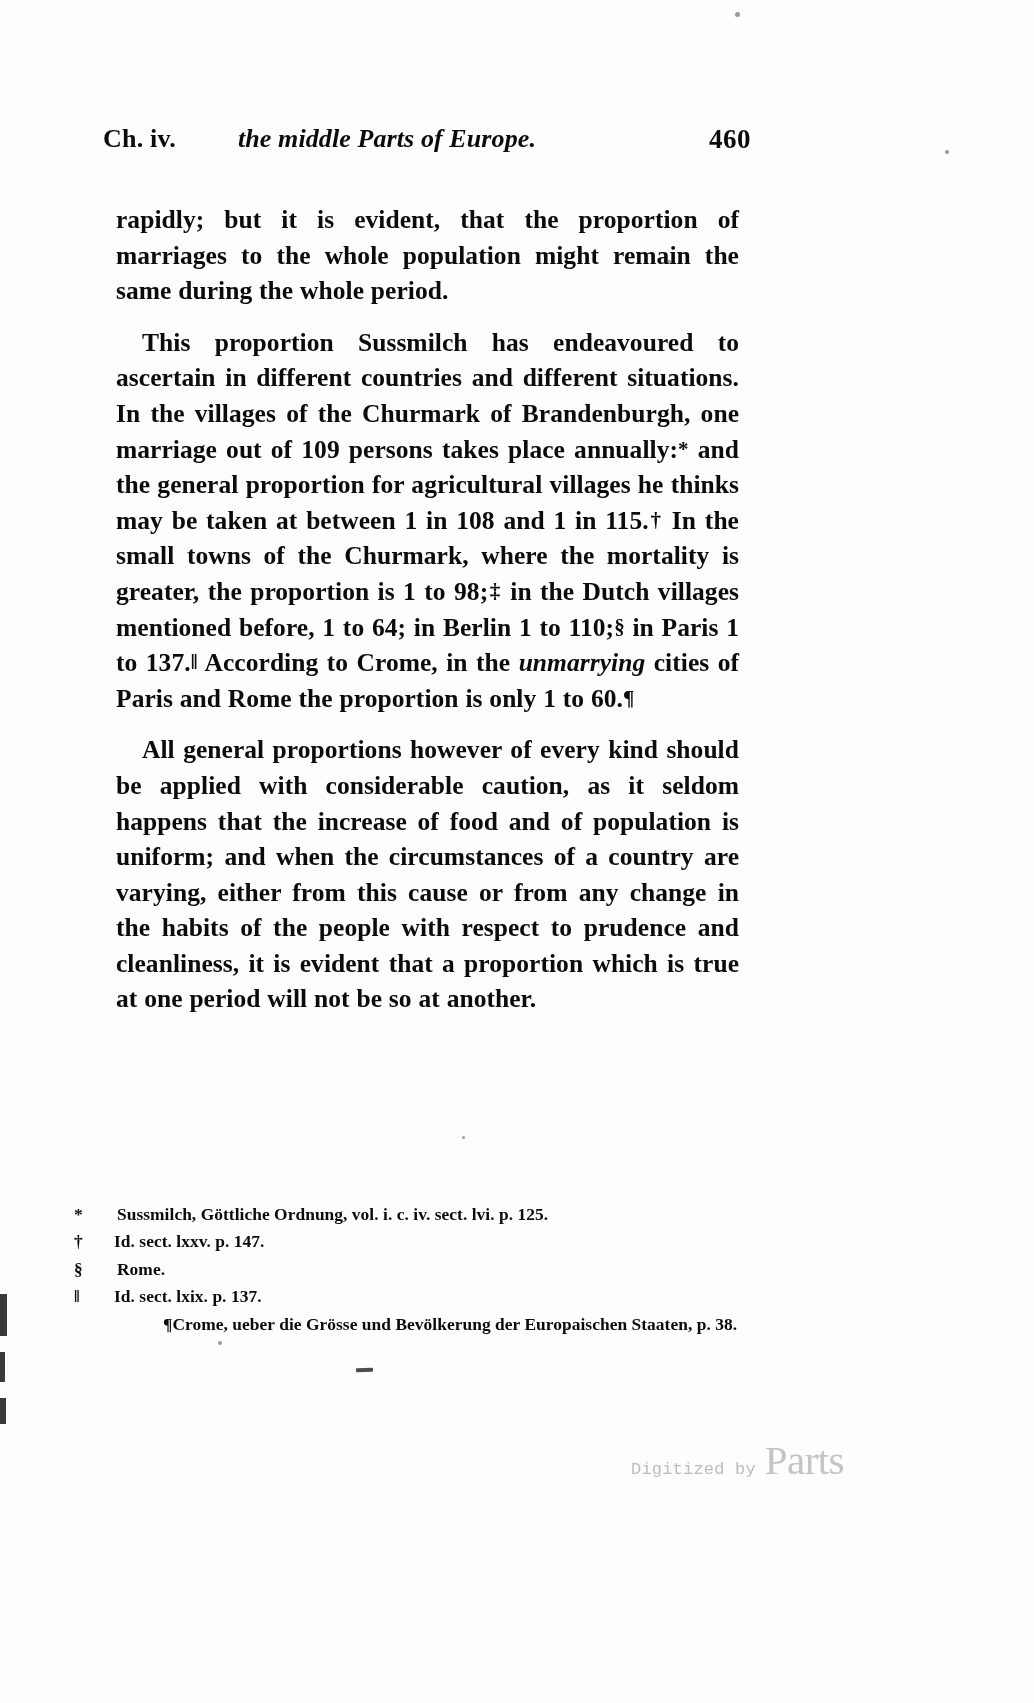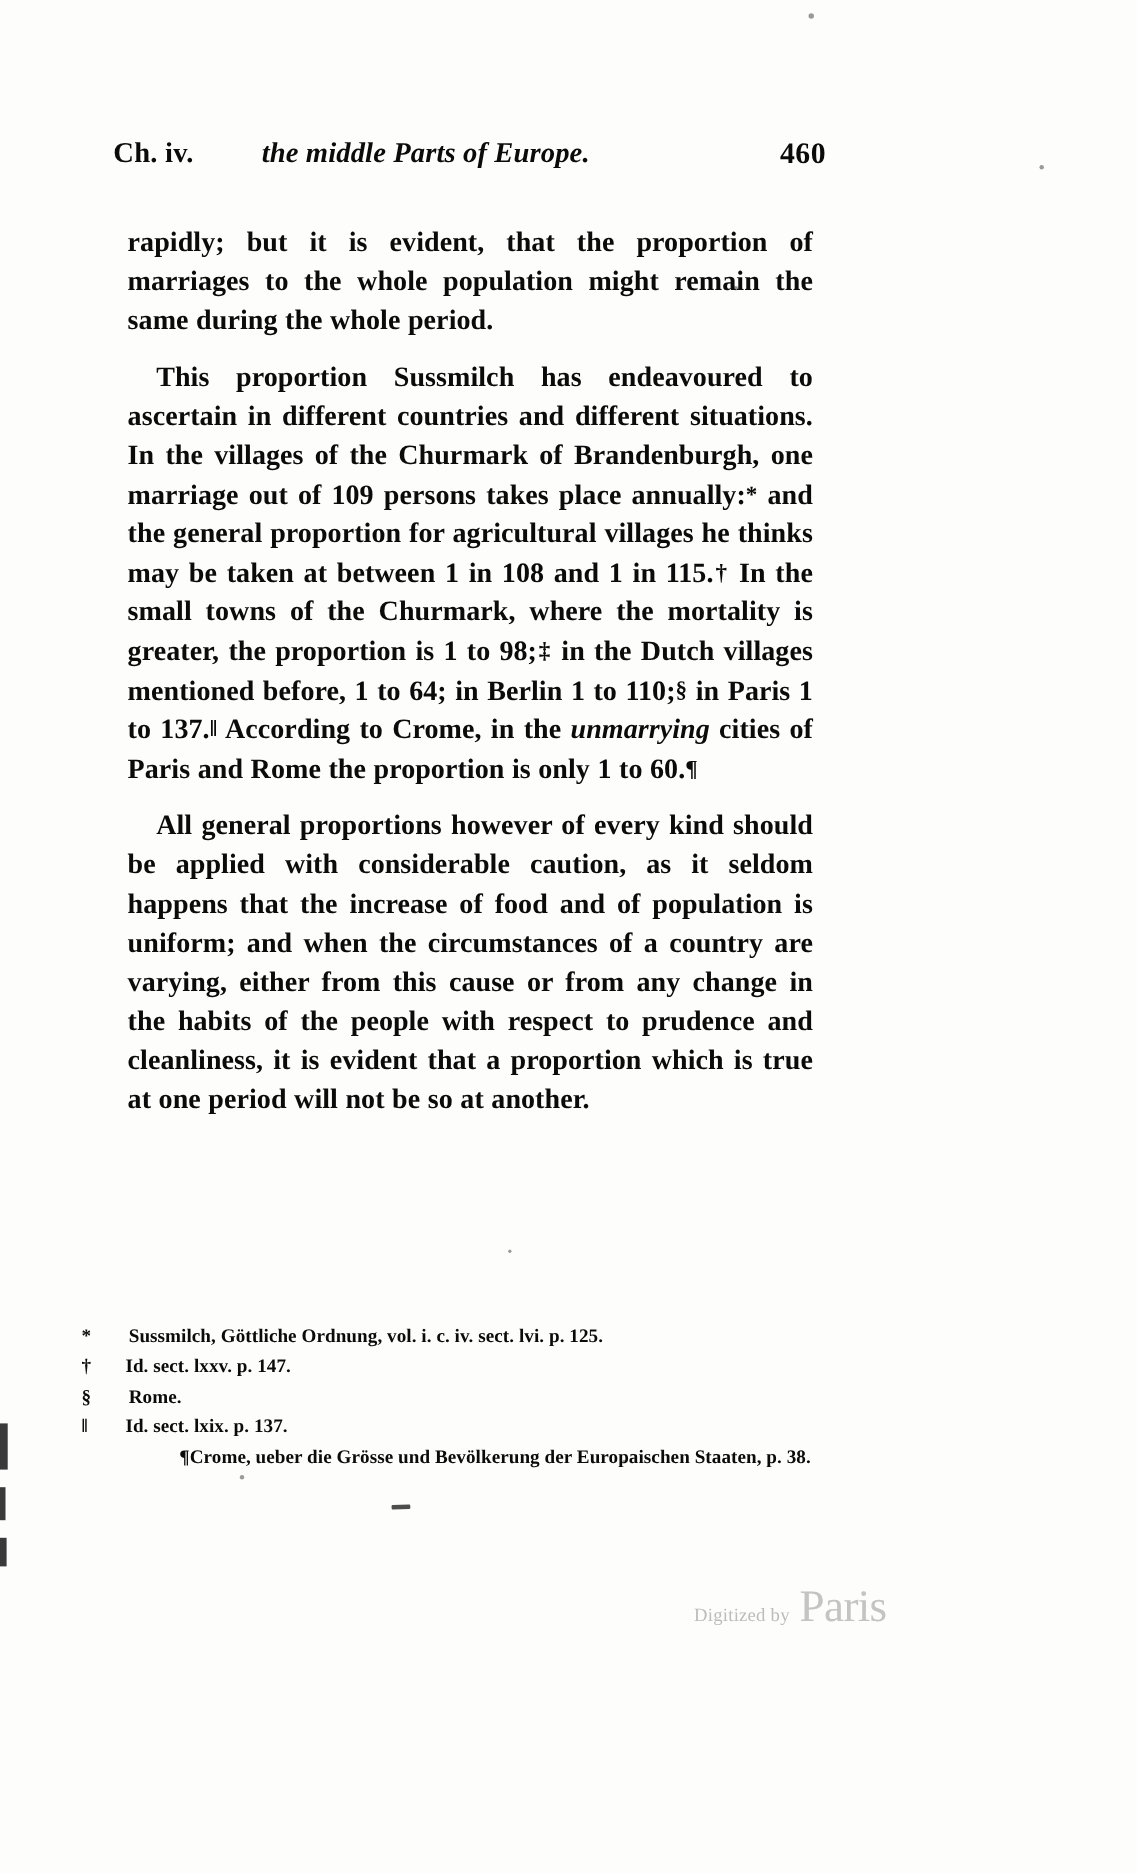--- a/index.html
+++ b/index.html
@@ -119,21 +119,21 @@
     position: absolute;
     left: 631px;
     top: 1440px;
     display: flex;
     align-items: baseline;
     color: #b9b9b9;
     user-select: none;
   }
   .wm-text {
     font-size: 17px;
-    font-family: Liberation Serif, serif;
+    font-family: Liberation Mono, monospace;
     letter-spacing: 0.2px;
     color: #bcbcbc;
   }
   .wm-logo {
     margin-left: 9px;
     font-size: 41px;
     font-family: "Liberation Serif", "DejaVu Serif", serif;
     letter-spacing: -0.6px;
     color: #c4c4c4;
     line-height: 1;
@@ -202,14 +202,14 @@
   <p class="footnote">
     <span class="fn-mark tight">‖</span><span>Id. sect. lxix. p. 137.</span>
   </p>
   <p class="footnote wrap">
     <span class="fn-mark">¶</span><span>Crome, ueber die Grösse und Bevölkerung der Europaischen Staaten, p. 38.</span>
   </p>
 </div>
 
 <div class="watermark">
   <span class="wm-text">Digitized by</span>
-  <span class="wm-logo">Paris</span>
+  <span class="wm-logo">Parts</span>
 </div>
 
 </body></html>

